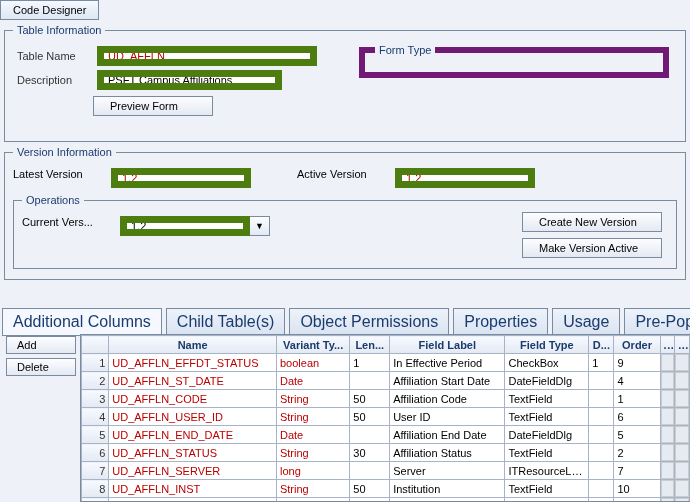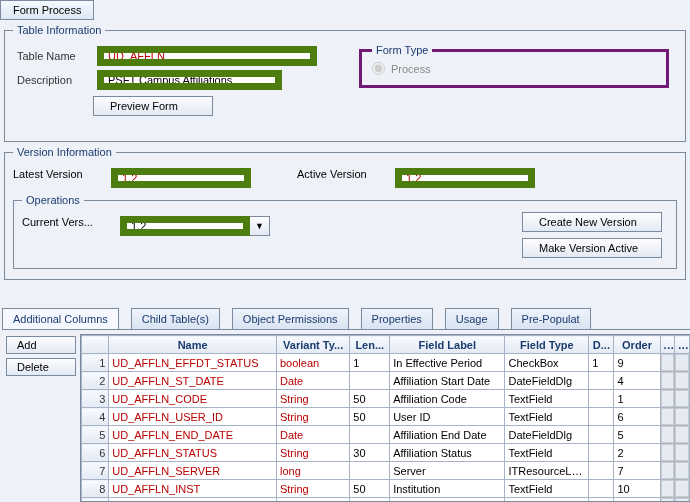--- a/index.html
+++ b/index.html
@@ -47,43 +47,43 @@
     padding:3px 16px; font-family:inherit; font-size:11px;
     cursor:pointer; min-width:120px; text-align:left;
   }
   .btn-sm { min-width:60px; padding:2px 10px; }
   .main {
     position:absolute; top:20px; left:0; right:0; bottom:0;
     padding: 0;
   }
   .formtype {
     position:absolute; top:4px; left:350px; right:12px;
-    border:3px solid #701a75; padding:6px 18px 10px 10px;
+    border:6px solid #701a75; padding:6px 18px 10px 10px;
   }
   .formtype legend{ color:#1a3b6e;}
   .radio { display:flex; align-items:center; gap:6px; color:#888;}
   .version-row { display:flex; gap:8px; margin:4px 0;}
   .select-wrap { display:flex; align-items:stretch; }
   .select-wrap input { color:#000; }
   .select-arrow {
     width:20px; border:1px solid #7a8a9f; border-left:none;
     background:linear-gradient(#fdfdff,#e3e9f3);
     display:flex; align-items:center; justify-content:center;
     font-size:9px; cursor:pointer;
   }
   .tabstrip {
     position:absolute; left:2px; top:288px; right:0;
     display:flex; border-bottom:1px solid #7a8a9f;
     overflow:hidden; white-space:nowrap;
   }
   .tab {
     border:1px solid #7a8a9f; border-bottom:none;
     background:linear-gradient(#eef3fb,#d9e3f1);
-    padding:4px 10px; margin-right:12px;
-    font-size:11px; cursor:pointer; color:#1a3b6e;
+    padding:4px 10px; margin-right:4px;
+    font-size:16px; cursor:pointer; color:#1a3b6e;
     flex: 0 0 auto;
   }
   .tab.active {
     background:#f5f9ff;
   }
   .grid-area {
     position:absolute; top:310px; left:2px; right:0; bottom:0;
     display:flex; gap:4px; padding:4px 0 0 4px;
   }
   .grid-btns { display:flex; flex-direction:column; gap:4px; width:70px; padding-top:2px;}
@@ -103,45 +103,41 @@
   }
   .red { color:#b00; }
   .ckcell {
     background: #e6eaf2 !important;
     box-shadow: inset 0 0 0 1px #ccc;
   }
 </style>
 </head>
 <body>
 
-<div class="top-tab">Form Process</div>
+<div class="top-tab">Code Designer</div>
 
 <div class="main">
 
 <fieldset style="margin-top:4px; position:relative; height:118px;">
   <legend>Table Information</legend>
 
   <div class="field-row">
     <span class="lbl">Table Name</span>
     <input class="txt" style="width: 220px;" value="UD_AFFLN">
   </div>
   <div class="field-row">
     <span class="lbl">Description</span>
     <input class="txt black" style="width: 185px;" value="PSFT Campus Affiliations">
   </div>
   <div class="field-row" style="margin-left:80px; margin-top:6px;">
     <button class="btn">Preview Form</button>
   </div>
 
   <fieldset class="formtype">
     <legend>Form Type</legend>
-    <label class="radio">
-      <input type="radio" checked="" disabled="" style="">
-      <span>Process</span>
-    </label>
   </fieldset>
 </fieldset>
 
 <fieldset style="position:relative;">
   <legend>Version Information</legend>
   <div class="version-row">
     <span style="width:90px;">Latest Version</span>
     <input class="txt" style="width: 140px;" value="1.2">
     <span style="width:30px;"></span>
     <span style="width:90px;">Active Version</span>

